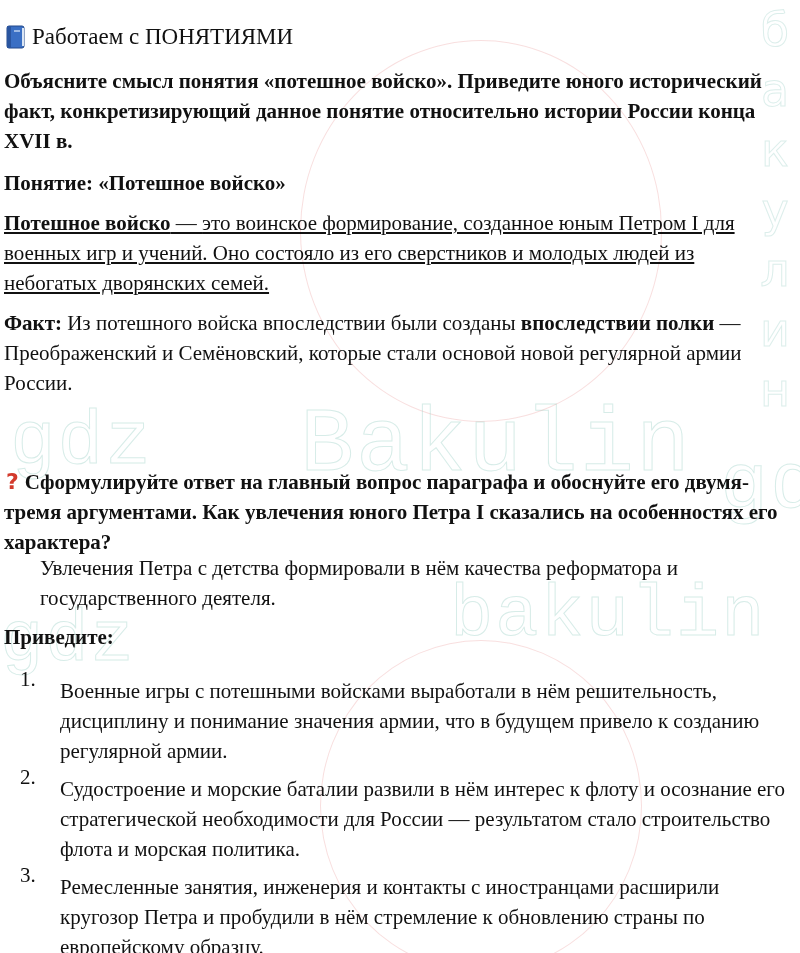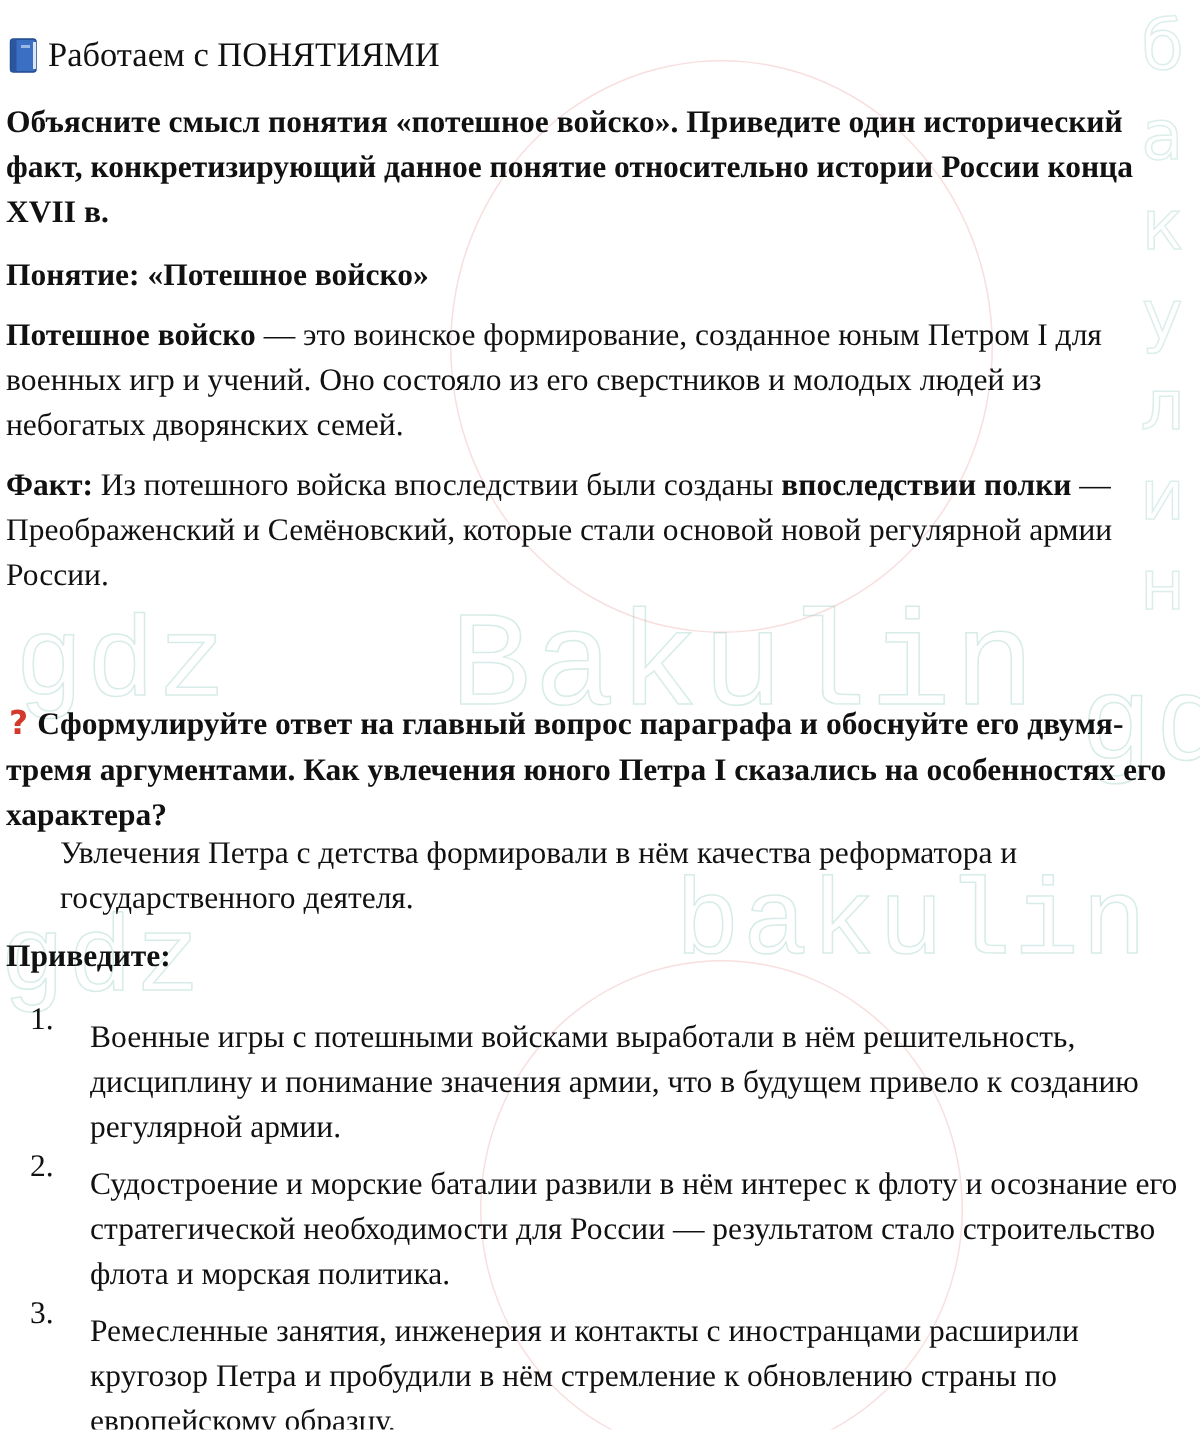--- a/index.html
+++ b/index.html
@@ -138,25 +138,25 @@
       <svg viewBox="0 0 20 24">
         <rect x="1" y="1" width="17" height="22" rx="2" fill="#3a6fc4" stroke="#22488a" stroke-width="1"></rect>
         <rect x="1" y="1" width="4" height="22" rx="1" fill="#2a559f"></rect>
         <rect x="16" y="3" width="2" height="18" fill="#dbe6f5"></rect>
         <rect x="8" y="5" width="6" height="2" fill="#9bb8e4"></rect>
       </svg>
     </span>
     <span>Работаем с ПОНЯТИЯМИ</span>
   </h2>
 
-  <p class="block bold" style="top:66px;">Объясните смысл понятия «потешное войско». Приведите один исторический факт, конкретизирующий данное понятие относительно истории России конца XVII в.</p>
+  <p class="block bold" style="top:66px;">Объясните смысл понятия «потешное войско». Приведите юного исторический факт, конкретизирующий данное понятие относительно истории России конца XVII в.</p>
 
   <p class="block bold" style="top:168px;">Понятие: «Потешное войско»</p>
 
-  <p class="block" style="top:208px;">
+  <p class="block" style="top:208px;text-decoration:underline;">
     <span class="bold">Потешное войско</span><span> — </span><span>это воинское формирование, созданное юным Петром I для военных игр и учений. Оно состояло из его сверстников и молодых людей из небогатых дворянских семей.</span>
   </p>
 
   <p class="block" style="top:308px;">
     <span class="bold">Факт:</span><span> Из потешного войска впоследствии были созданы </span><span class="bold">впоследствии полки</span><span> — Преображенский и Семёновский, которые стали основой новой регулярной армии России.</span>
   </p>
 
   <p class="block bold" style="top:435px;margin-top:32px;">
     <span class="q-icon">?</span><span>Сформулируйте ответ на главный вопрос параграфа и обоснуйте его двумя-тремя аргументами. Как увлечения юного Петра I сказались на особенностях его характера?</span>
   </p>

